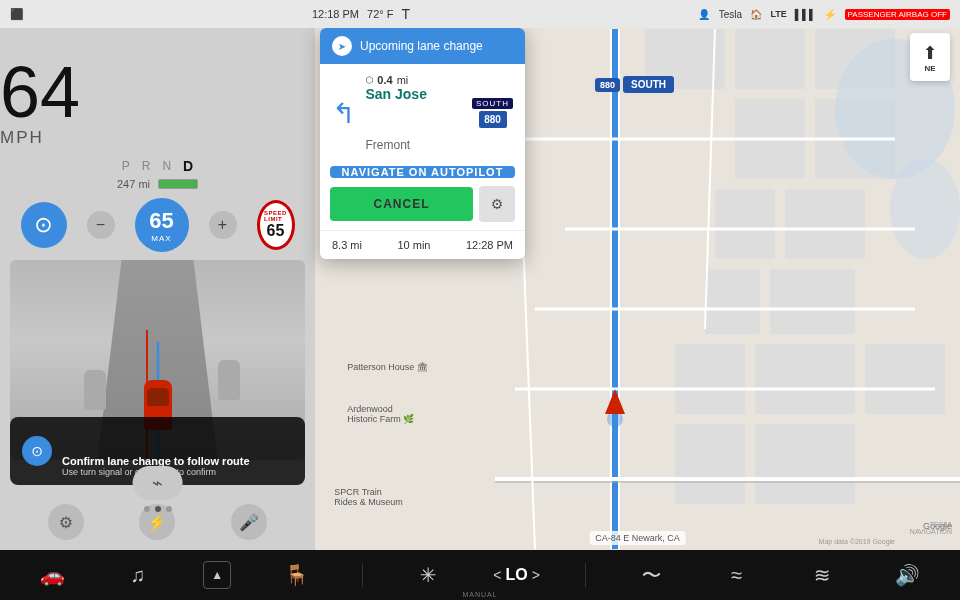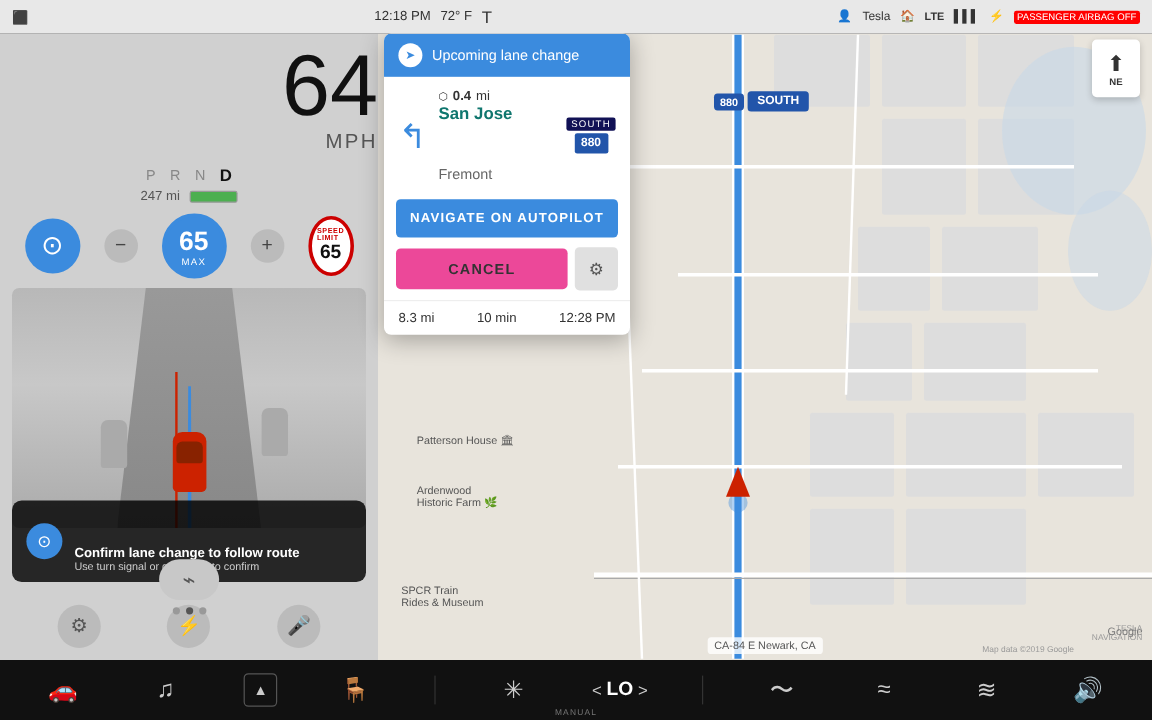--- a/index.html
+++ b/index.html
@@ -36,22 +36,22 @@
     .left-panel {
       position: absolute;
       top: 28px; left: 0;
       width: 315px;
       bottom: 50px;
       background: #d0d0d0;
       overflow: hidden;
     }
 
     .speed-display {
-      text-align: right;
-      padding: 8px 0 5px;
+      text-align: left;
+      padding: 28px 0 5px;
     }
     .speed-number {
       font-size: 72px;
       font-weight: 300;
       color: #111;
       line-height: 1;
     }
     .speed-unit {
       font-size: 17px;
       color: #555;
@@ -298,36 +298,35 @@
       font-size: 8px; padding: 1px 4px; border-radius: 2px;
       letter-spacing: 1px;
     }
 
     .autopilot-btn {
       margin: 4px 10px;
       background: #3b8bde;
       color: white;
       border: none;
       border-radius: 4px;
-      padding: 10px;
       width: calc(100% - 20px);
       font-size: 11px;
       font-weight: bold;
       letter-spacing: 1px;
       cursor: pointer;
     }
 
     .cancel-row {
       display: flex; align-items: center;
       margin: 4px 10px 8px;
       gap: 6px;
     }
     .cancel-btn {
       flex: 1;
-      background: #ec4899;
+      background: #22c55e;
       border: none;
       border-radius: 4px;
       padding: 10px;
       font-size: 12px;
       font-weight: bold;
       letter-spacing: 1px;
       cursor: pointer;
       color: #333;
     }
     .settings-btn {

